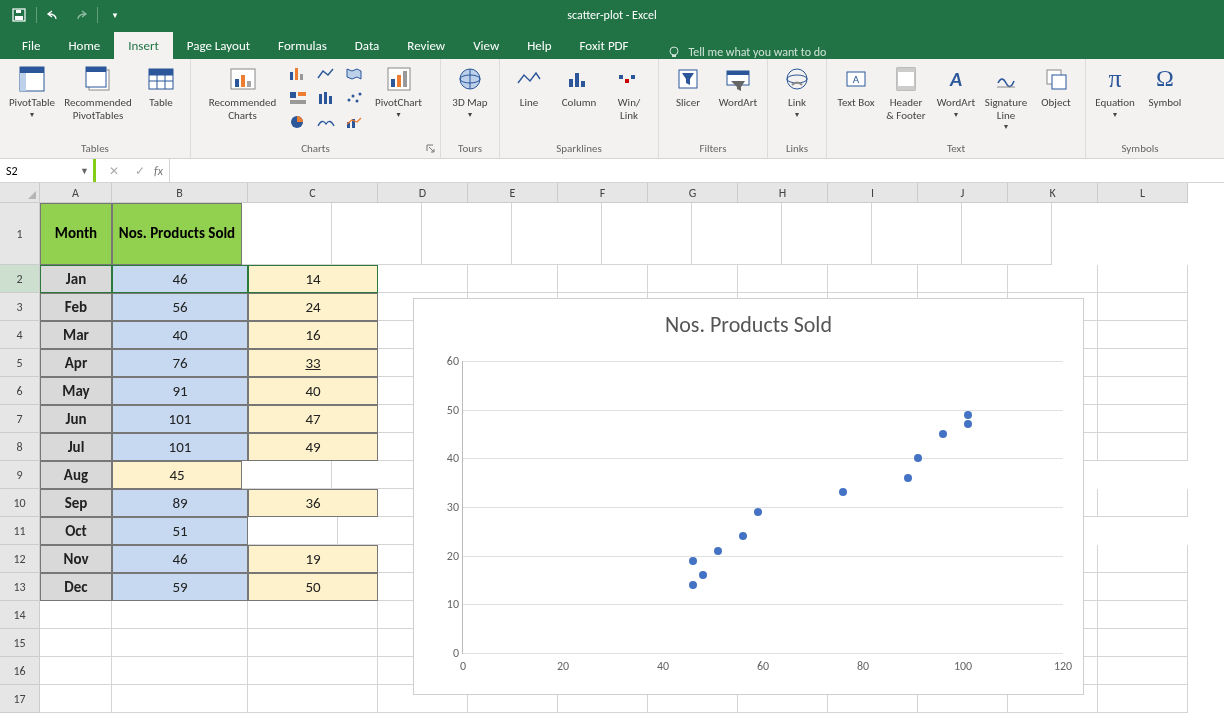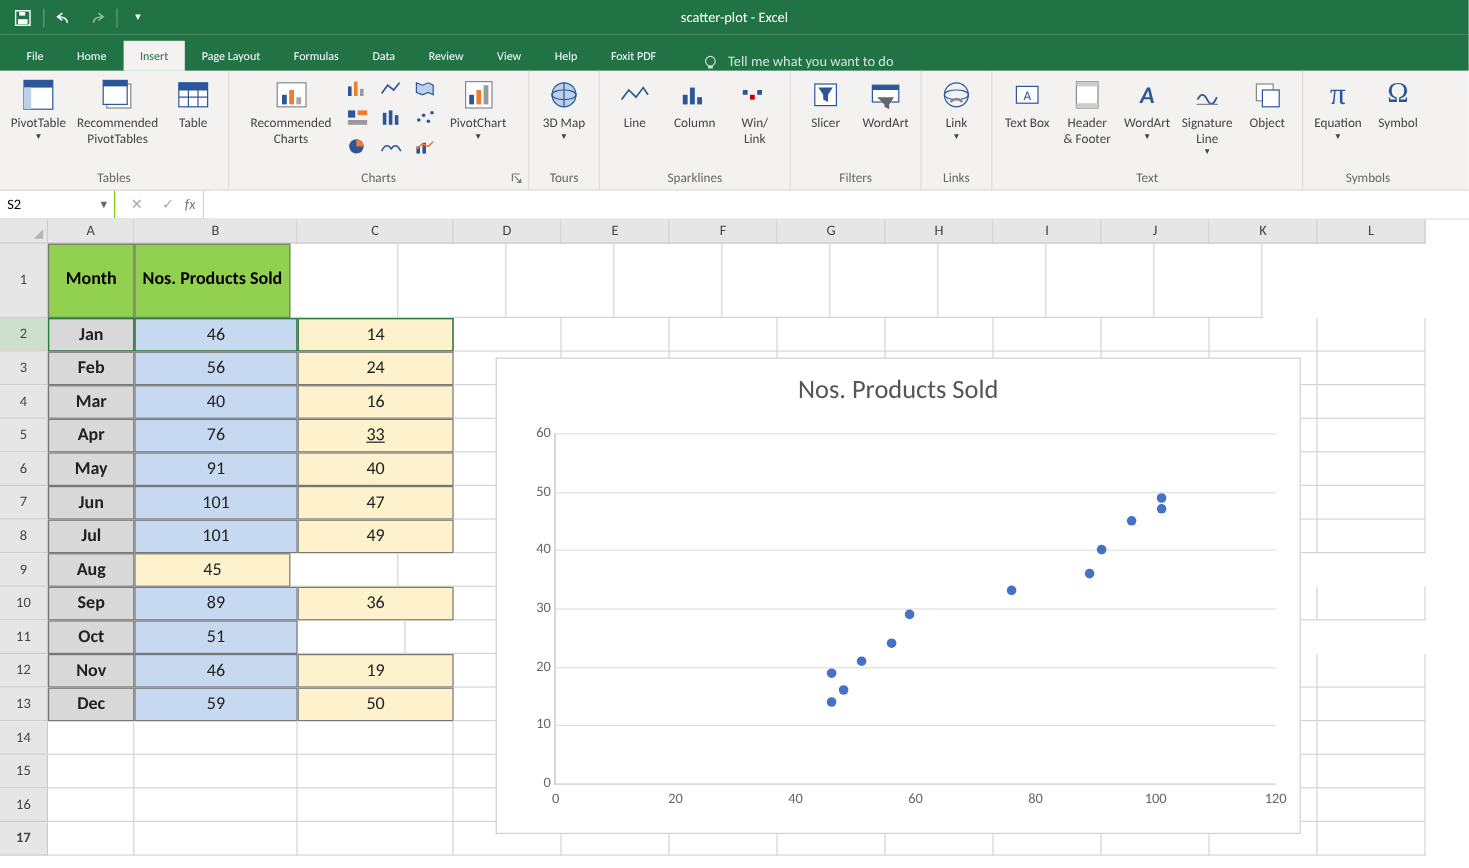--- a/index.html
+++ b/index.html
@@ -7,42 +7,42 @@
 
 
 .title-bar { background: #217346; height: 29px; display: flex; align-items: center; color: #fff; position: relative; }
 .qat { display: flex; align-items: center; gap: 4px; padding-left: 8px; }
 .qat .iconbtn { width: 22px; height: 22px; display: flex; align-items: center; justify-content: center; cursor: pointer; }
 .qat .sep { width: 1px; height: 16px; background: rgba(255,255,255,.3); margin: 0 2px; }
 .title-text { position: absolute; left: 50%; transform: translateX(-50%); font-size: 12px; white-space: nowrap; }
 
 
 .ribbon-tabs { background: #217346; height: 30px; display: flex; align-items: end; color: #fff; padding-left: 8px; gap: 0; }
-.ribbon-tab { padding: 6px 14px; cursor: pointer; font-size: 10px; }
+.ribbon-tab { padding: 6px 14px; cursor: pointer; font-size: 13px; }
 .ribbon-tab.active { background: #f3f2f1; color: #217346; }
 .tellme { margin-left: 24px; display: flex; align-items: center; gap: 8px; font-size: 12px; color: #cfe3d8; }
 .bulb { width: 14px; height: 14px; }
 
 
 .ribbon { background: #f3f2f1; height: 100px; border-bottom: 1px solid #d4d4d4; display: flex; font-size: 11px; color: #444; }
 .group { border-right: 1px solid #dcdcdc; padding: 4px 8px 0 8px; display: flex; flex-direction: column; justify-content: space-between; align-items: center; position: relative; }
 .group-label { text-align: center; padding-bottom: 3px; font-size: 11px; color: #666; }
 .group-row { display: flex; gap: 8px; align-items: flex-start; flex: 1; justify-content: center; }
 .bigbtn { display: flex; flex-direction: column; align-items: center; width: 48px; cursor: pointer; text-align: center; line-height: 1.15; }
 .bigbtn.w64 { width: 68px; }
 .bigbtn .bicon { width: 32px; height: 32px; display: flex; align-items: center; justify-content: center; margin-bottom: 2px; }
 .bigbtn.sm { width: 42px; }
 .smallicon { width: 24px; height: 18px; display:inline-flex; align-items:center; justify-content:center; cursor:pointer; }
 .chart-grid { display: grid; grid-template-columns: repeat(3, 26px); grid-template-rows: repeat(3, 22px); gap: 2px; }
 .chart-grid .ci { width:26px; height:22px; display:flex; align-items:center; justify-content:center; }
 .dlauncher { position:absolute; bottom:3px; right:3px; width:12px; height:12px; cursor:pointer; }
 
 
 .fxbar { height: 24px; display: flex; align-items: center; border-bottom: 1px solid #d4d4d4; background: #fff; }
-.namebox-wrap { width: 96px; border-right: 1px solid #84cc16; height: 100%; display: flex; align-items: center; padding-left: 6px; position: relative; }
+.namebox-wrap { width: 96px; border-right: 3px solid #84cc16; height: 100%; display: flex; align-items: center; padding-left: 6px; position: relative; }
 .namebox-wrap input { border: none; width: 60px; font-size: 12px; outline: none; }
 .namebox-drop { position: absolute; right: 4px; font-size: 9px; color: #666; }
 .fx-btns { display: flex; align-items: center; gap: 2px; padding: 0 6px; border-right: 1px solid #d4d4d4; height: 100%; }
 .fx-btns .fx { font-style: italic; color: #777; font-size: 12px; cursor:pointer; }
 .fx-input { flex: 1; padding-left: 6px; height: 100%; }
 .fx-input input { border: none; width: 100%; height: 100%; outline: none; font-size: 12px; }
 
 
 .sheet { position: relative; }
 .colheads { display: flex; height: 20px; }
@@ -682,21 +682,21 @@
         <div class="cell" style="width: 90px;"></div>
         <div class="cell" style="width: 90px;"></div>
         <div class="cell" style="width: 90px;"></div>
         <div class="cell" style="width: 90px;"></div>
         <div class="cell" style="width: 90px;"></div>
         <div class="cell" style="width: 90px;"></div>
         <div class="cell" style="width: 90px;"></div>
         <div class="cell" style="width: 90px;"></div>
       </div>
       <div class="row">
-        <div class="rowhead" style="width: 40px; height: 28px; font-weight: bold;">17</div>
+        <div class="rowhead" style="width: 40px; height: 28px;">17</div>
         <div class="cell" style="width: 72px;"></div>
         <div class="cell" style="width: 136px;"></div>
         <div class="cell" style="width: 130px;"></div>
         <div class="cell" style="width: 90px;"></div>
         <div class="cell" style="width: 90px;"></div>
         <div class="cell" style="width: 90px;"></div>
         <div class="cell" style="width: 90px;"></div>
         <div class="cell" style="width: 90px;"></div>
         <div class="cell" style="width: 90px;"></div>
         <div class="cell" style="width: 90px;"></div>

